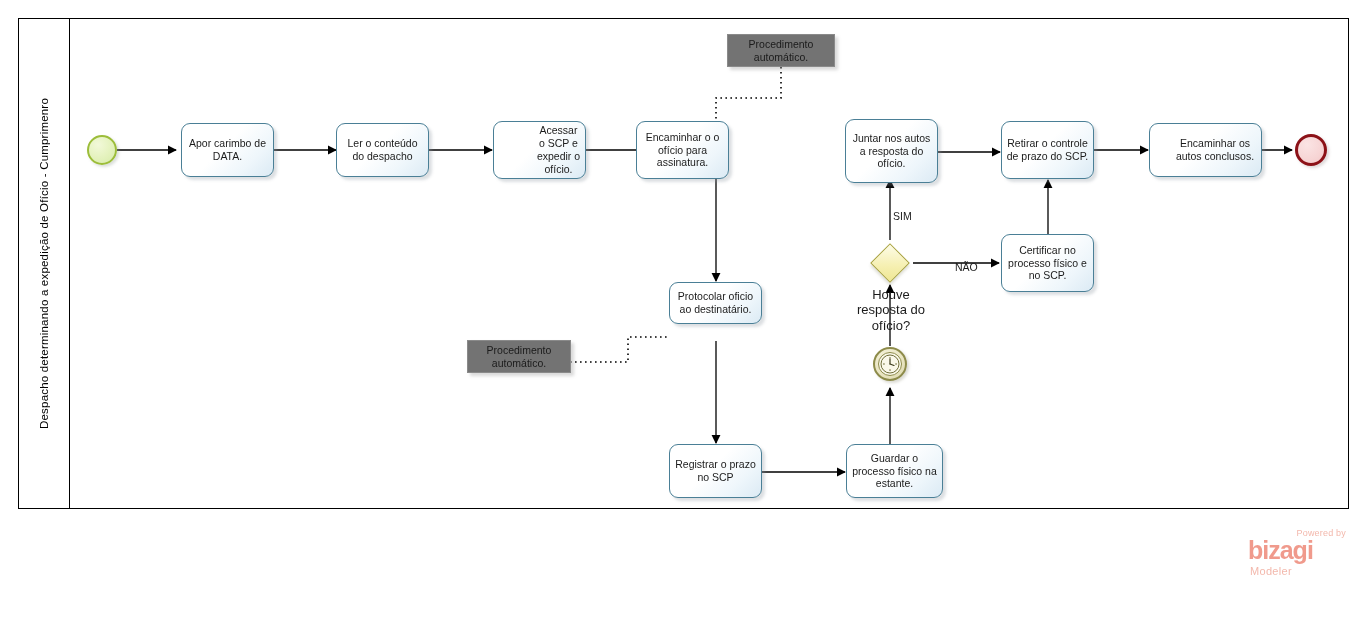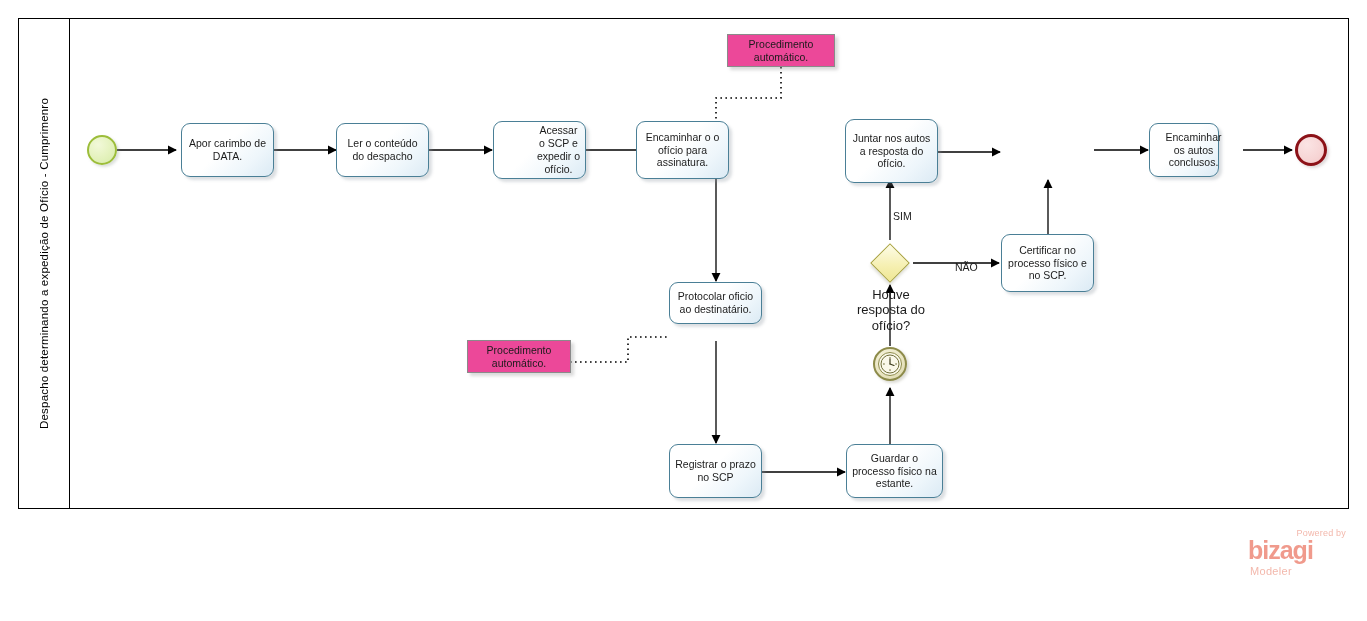--- a/index.html
+++ b/index.html
@@ -130,21 +130,21 @@
     line-height: 1.18;
     color: #1b1b1b;
     white-space: pre-line;
   }
 
   
   .note {
     position: absolute;
     box-sizing: border-box;
     border: 1px solid #8a8a8a;
-    background: #ec4899;
+    background: #737373;
     box-shadow: 3px 3px 3px rgba(150,150,150,0.35);
     display: flex;
     align-items: center;
     justify-content: center;
     text-align: center;
     font-size: 10.5px;
     line-height: 1.22;
     color: #1b1b1b;
   }
 
@@ -258,22 +258,25 @@
   </div>
 
   <div class="task" style="left:636px; top:121px; width:93px; height:58px;">
     <span>Encaminhar o o ofício para assinatura.</span>
   </div>
 
   <div class="task" style="left:845px; top:119px; width:93px; height:64px;">
     <span>Juntar nos autos a resposta do ofício.</span>
   </div>
 
-
-  <div class="task" style="left:1149px; top:123px; width:70px; height:54px;padding-left:23px;">
+  <div class="task" style="left:1001px; top:121px; width:93px; height:58px;">
+    <span>Retirar o controle de prazo do SCP.</span>
+  </div>
+
+  <div class="task" style="left:1149px; top:123px; width:113px; height:54px;padding-left:23px;">
     <span>Encaminhar os autos conclusos.</span>
   </div>
 
   <div class="task" style="left:1001px; top:234px; width:93px; height:58px;">
     <span>Certificar no processo físico e no SCP.</span>
   </div>
 
   <div class="task" style="left:669px; top:282px; width:93px; height:42px;">
     <span>Protocolar oficio ao destinatário.</span>
   </div>

